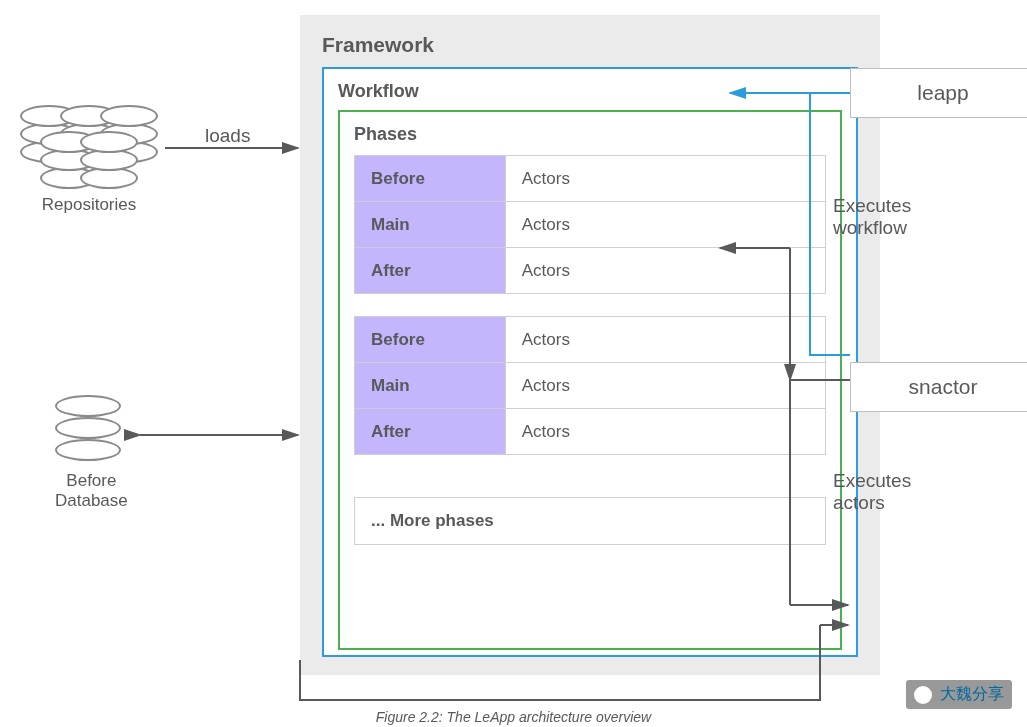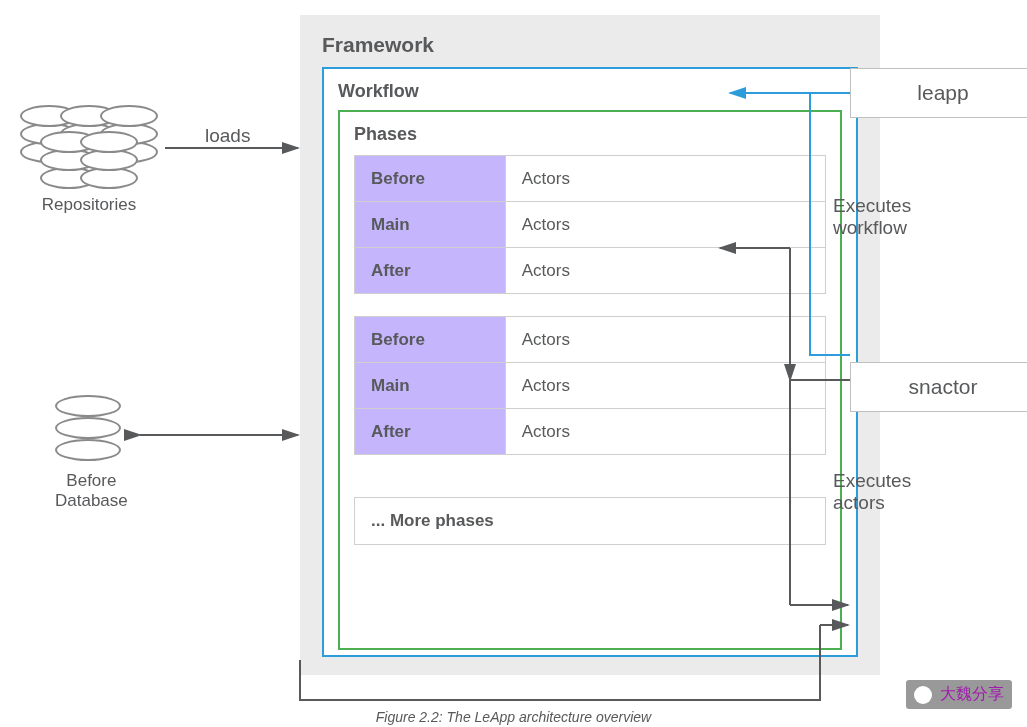--- a/index.html
+++ b/index.html
@@ -76,21 +76,21 @@
   .db-label { font-size: 17px; margin-top: 4px; }
 
   .audit { position:absolute; left:55px; top:395px; text-align:center; }
 
   .edge-label { position:absolute; font-size:19px; color:#58595b; }
 
   .caption { position:absolute; left:0; right:0; bottom:2px; text-align:center; font-style:italic; font-size:14px; }
 
   .watermark {
     position:absolute; right:15px; bottom:18px;
-    background: rgba(0,0,0,0.4); color:#a21caf;
+    background: rgba(0,0,0,0.4); color:#0369a1;
     font-size:16px; padding:4px 8px; border-radius:3px;
     display:flex; align-items:center; gap:6px;
   }
   .chat-bubble {
     width:18px; height:18px; border-radius:50%; background:#fff; position:relative; margin-right:2px;
   }
   .chat-bubble::after { content:''; position:absolute; bottom:-3px; right:2px; width:0;height:0;border:4px solid transparent; border-top-color:#fff; }
 
   svg.arrows { position:absolute; left:0; top:0; width:1027px; height:727px; pointer-events:none; }
 </style>

